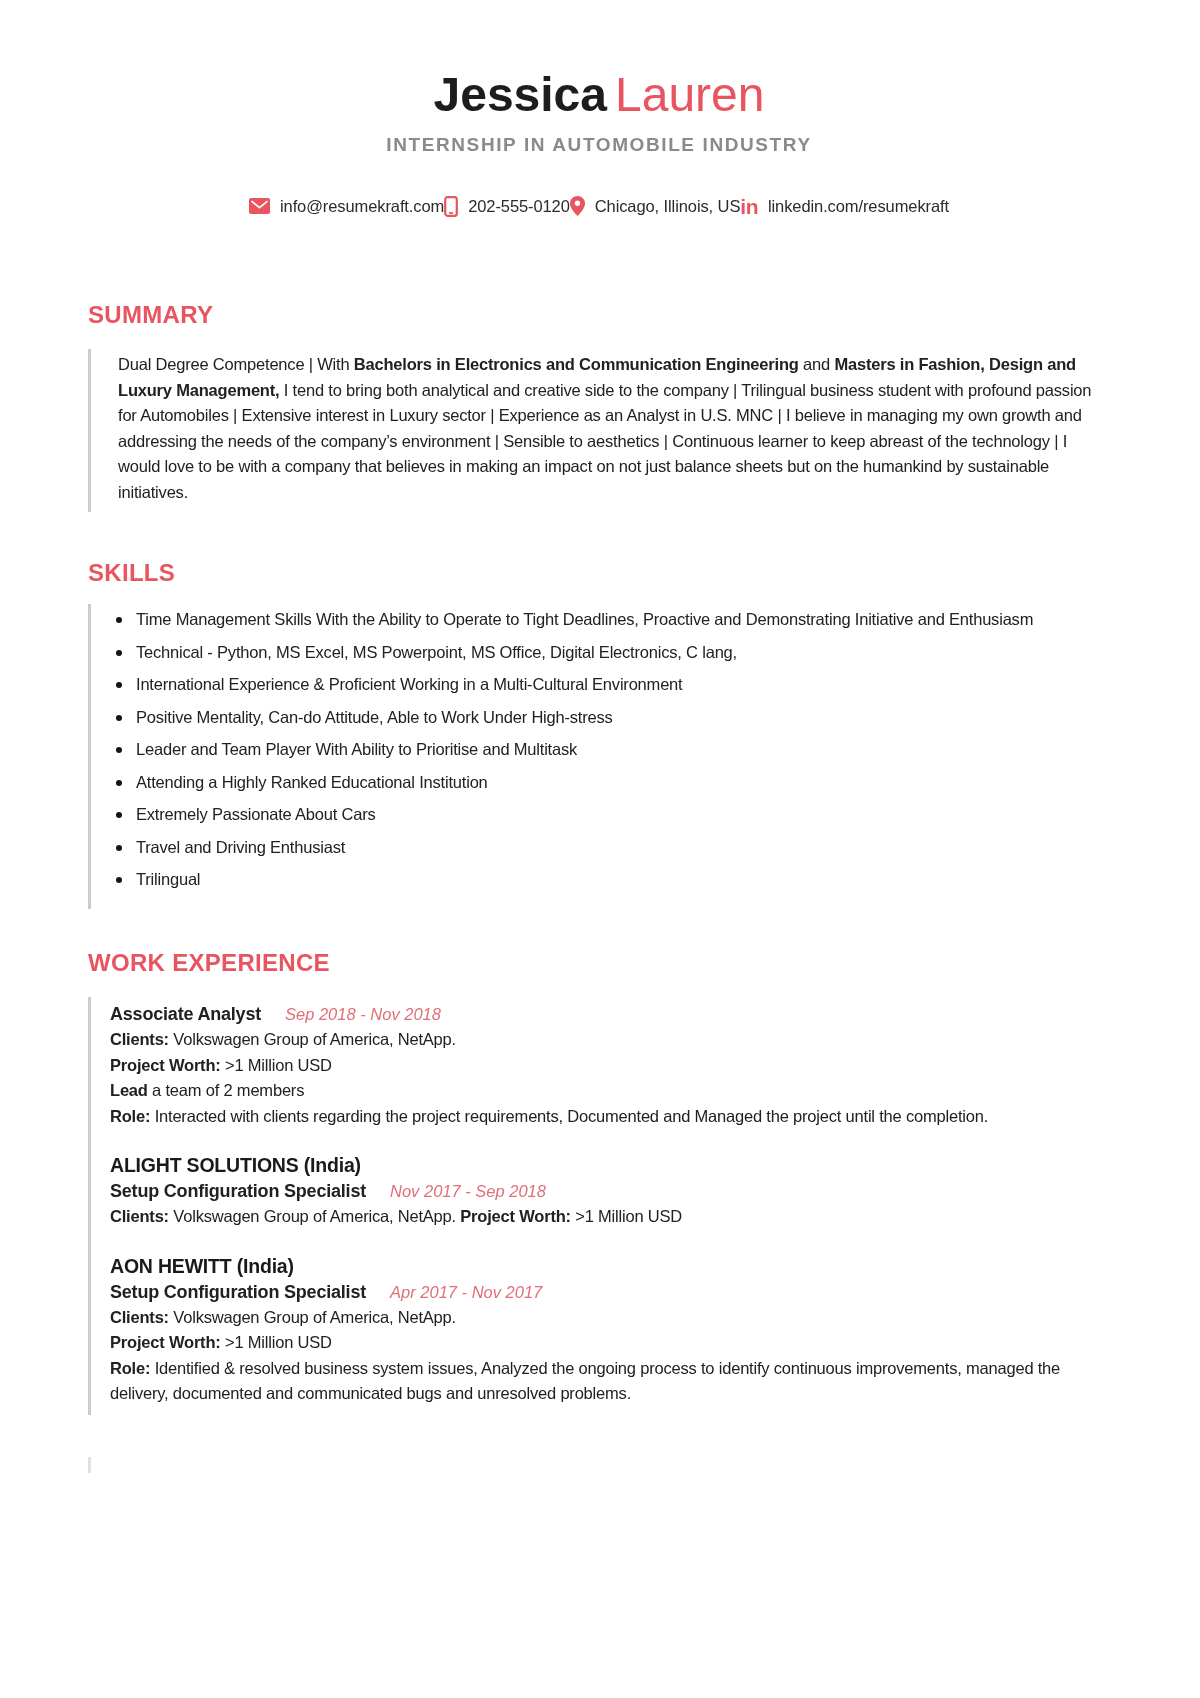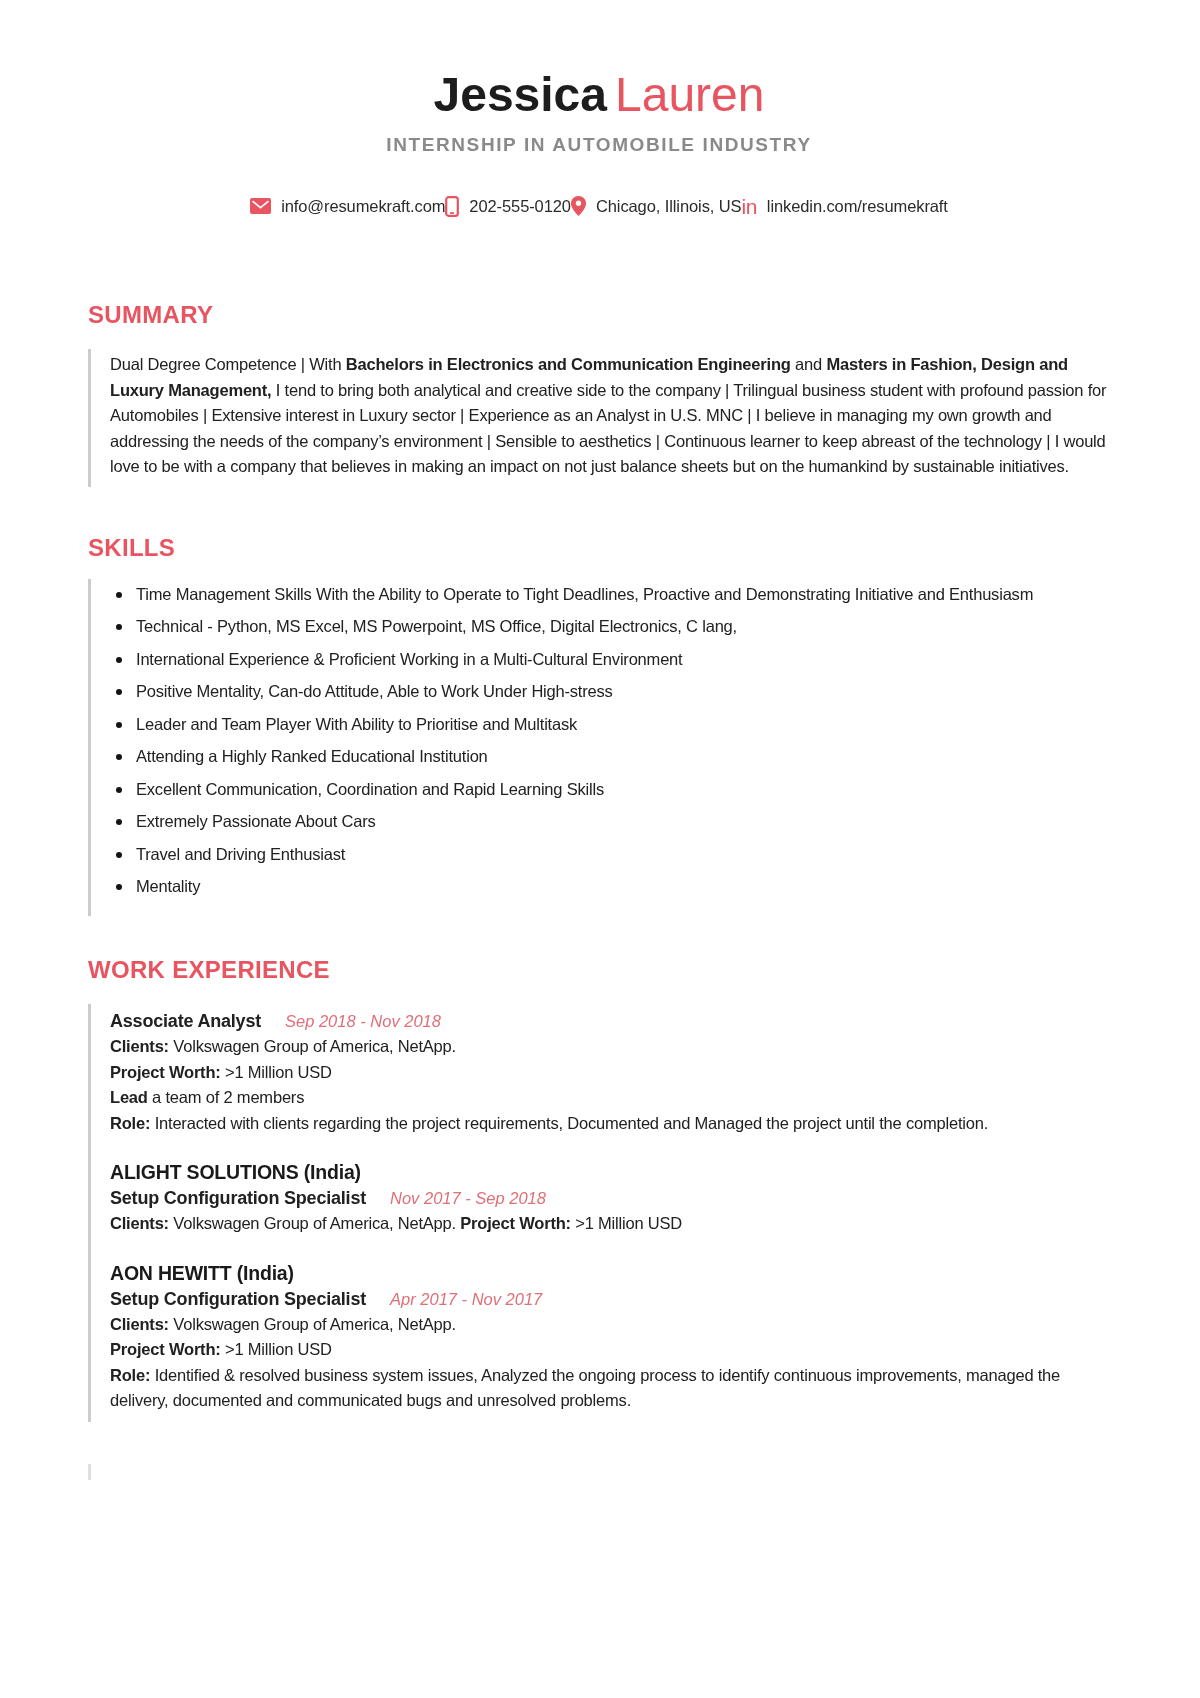--- a/index.html
+++ b/index.html
@@ -21,24 +21,24 @@
     overflow:hidden;
   }
   
   .hdr{text-align:center;}
   .name{font-size:48px;line-height:1.08;font-weight:700;color:#1d1d1d;margin:0;}
   .name .last{color:var(--accent);font-weight:400;margin-left:8px;}
   .subtitle{margin-top:13px;font-size:19px;font-weight:700;color:var(--subtle);letter-spacing:1.6px;}
   .contacts{margin-top:40px;display:flex;justify-content:center;align-items:center;font-size:16.5px;color:#2b2b2b;letter-spacing:-0.1px;}
   .contact-item{display:flex;align-items:center;gap:10px;white-space:nowrap;}
   .cicon{display:flex;align-items:center;}
-  .linkedin-glyph{font-weight:400;font-size:21px;color:var(--accent);line-height:1;letter-spacing:-0.5px;}
+  .linkedin-glyph{font-weight:700;font-size:21px;color:var(--accent);line-height:1;letter-spacing:-0.5px;}
   
   section h2{font-size:24px;line-height:1.15;font-weight:700;color:var(--accent);margin:0;letter-spacing:0.3px;}
-  .block{border-left:3px solid var(--border);padding-left:19px;margin-top:21px;}
+  .block{border-left:3px solid var(--border);padding-left:27px;margin-top:21px;}
   .sec-summary{margin-top:84px;}
   .summary-text{font-size:16.5px;line-height:25.5px;letter-spacing:-0.2px;margin:0;padding:3px 0 7px;}
   .b{font-weight:700;}
   .sec-skills{margin-top:47px;}
   ul.skills{list-style:none;margin:17px 0 0;border-left:3px solid var(--border);padding:3px 0 9px 19px;}
   ul.skills li{position:relative;padding-left:26px;font-size:16.5px;line-height:25.5px;letter-spacing:-0.2px;margin-bottom:7px;}
   ul.skills li::before{content:"";position:absolute;left:6px;top:10px;width:6px;height:6px;border-radius:50%;background:#141414;}
   .sec-exp{margin-top:40px;}
   .jobs{padding:4px 0 8px 19px;}
   .job{margin-bottom:23px;}
@@ -105,24 +105,23 @@
 
   <section class="sec-skills">
     <h2>SKILLS</h2>
     <ul class="skills">
         <li>Time Management Skills With the Ability to Operate to Tight Deadlines, Proactive and Demonstrating Initiative and Enthusiasm</li>
         <li>Technical - Python, MS Excel, MS Powerpoint, MS Office, Digital Electronics, C lang,</li>
         <li>International Experience &amp; Proficient Working in a Multi-Cultural Environment</li>
         <li>Positive Mentality, Can-do Attitude, Able to Work Under High-stress</li>
         <li>Leader and Team Player With Ability to Prioritise and Multitask</li>
         <li>Attending a Highly Ranked Educational Institution</li>
-        <li>Excellent Communication, Coordination and Rapid Learning Skills</li>
         <li>Extremely Passionate About Cars</li>
         <li>Travel and Driving Enthusiast</li>
-        <li>Mentality</li>
+        <li>Trilingual</li>
       </ul>
   </section>
 
   <section class="sec-exp">
     <h2>WORK EXPERIENCE</h2>
     <div class="block jobs">
         <div class="job">
           <div class="job-roleline">
             <span class="job-role">Associate Analyst</span>
             <span class="job-dates">Sep 2018 - Nov 2018</span>

